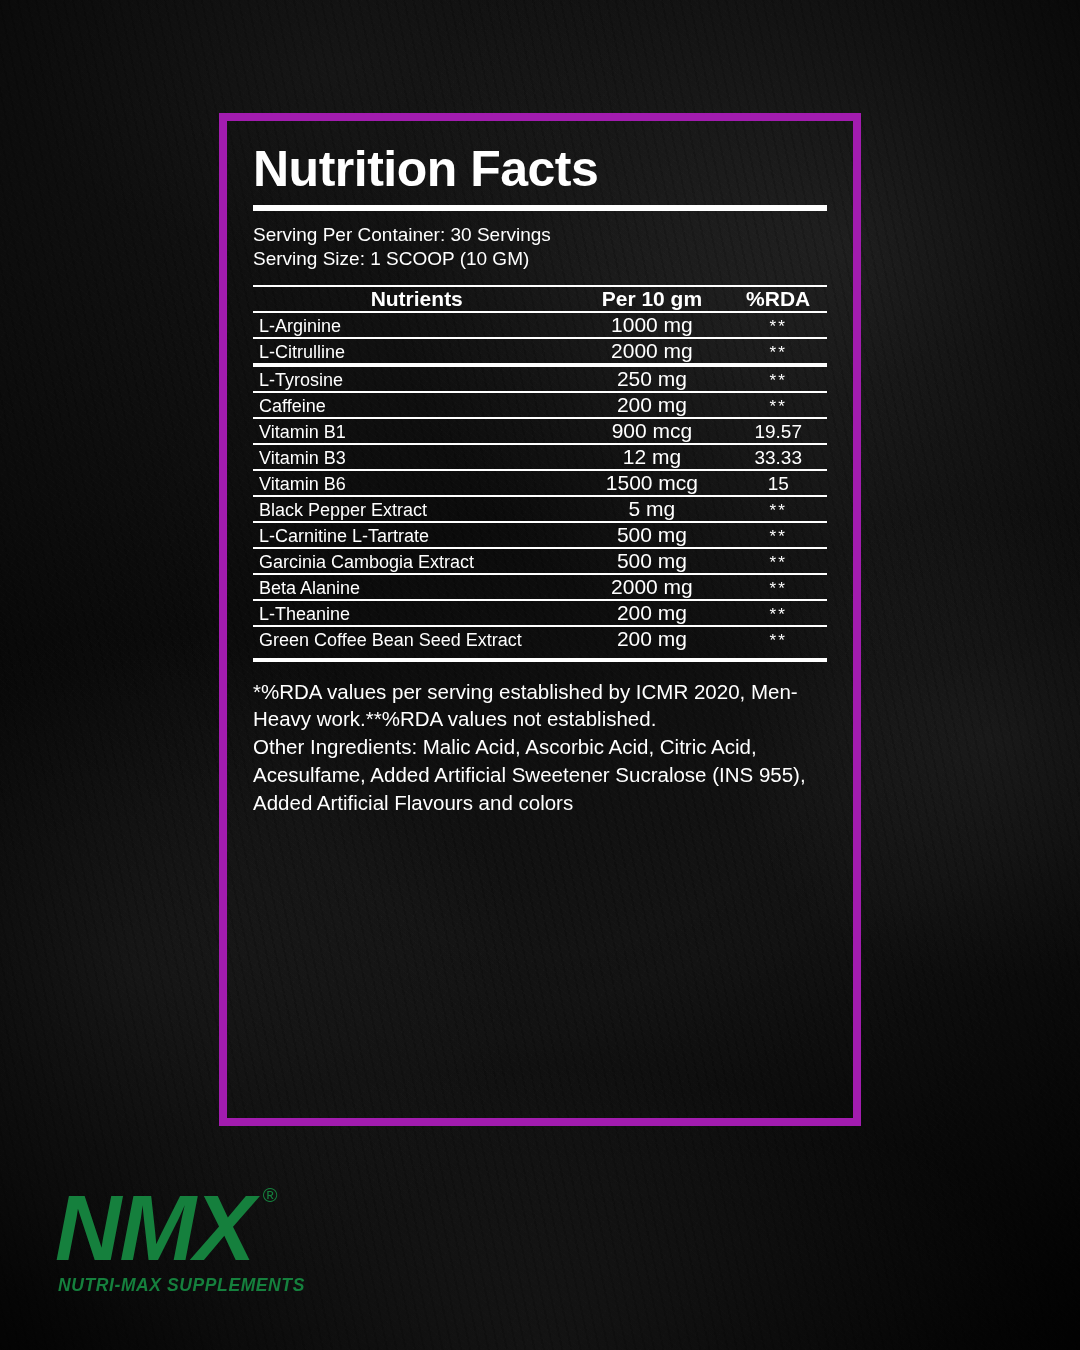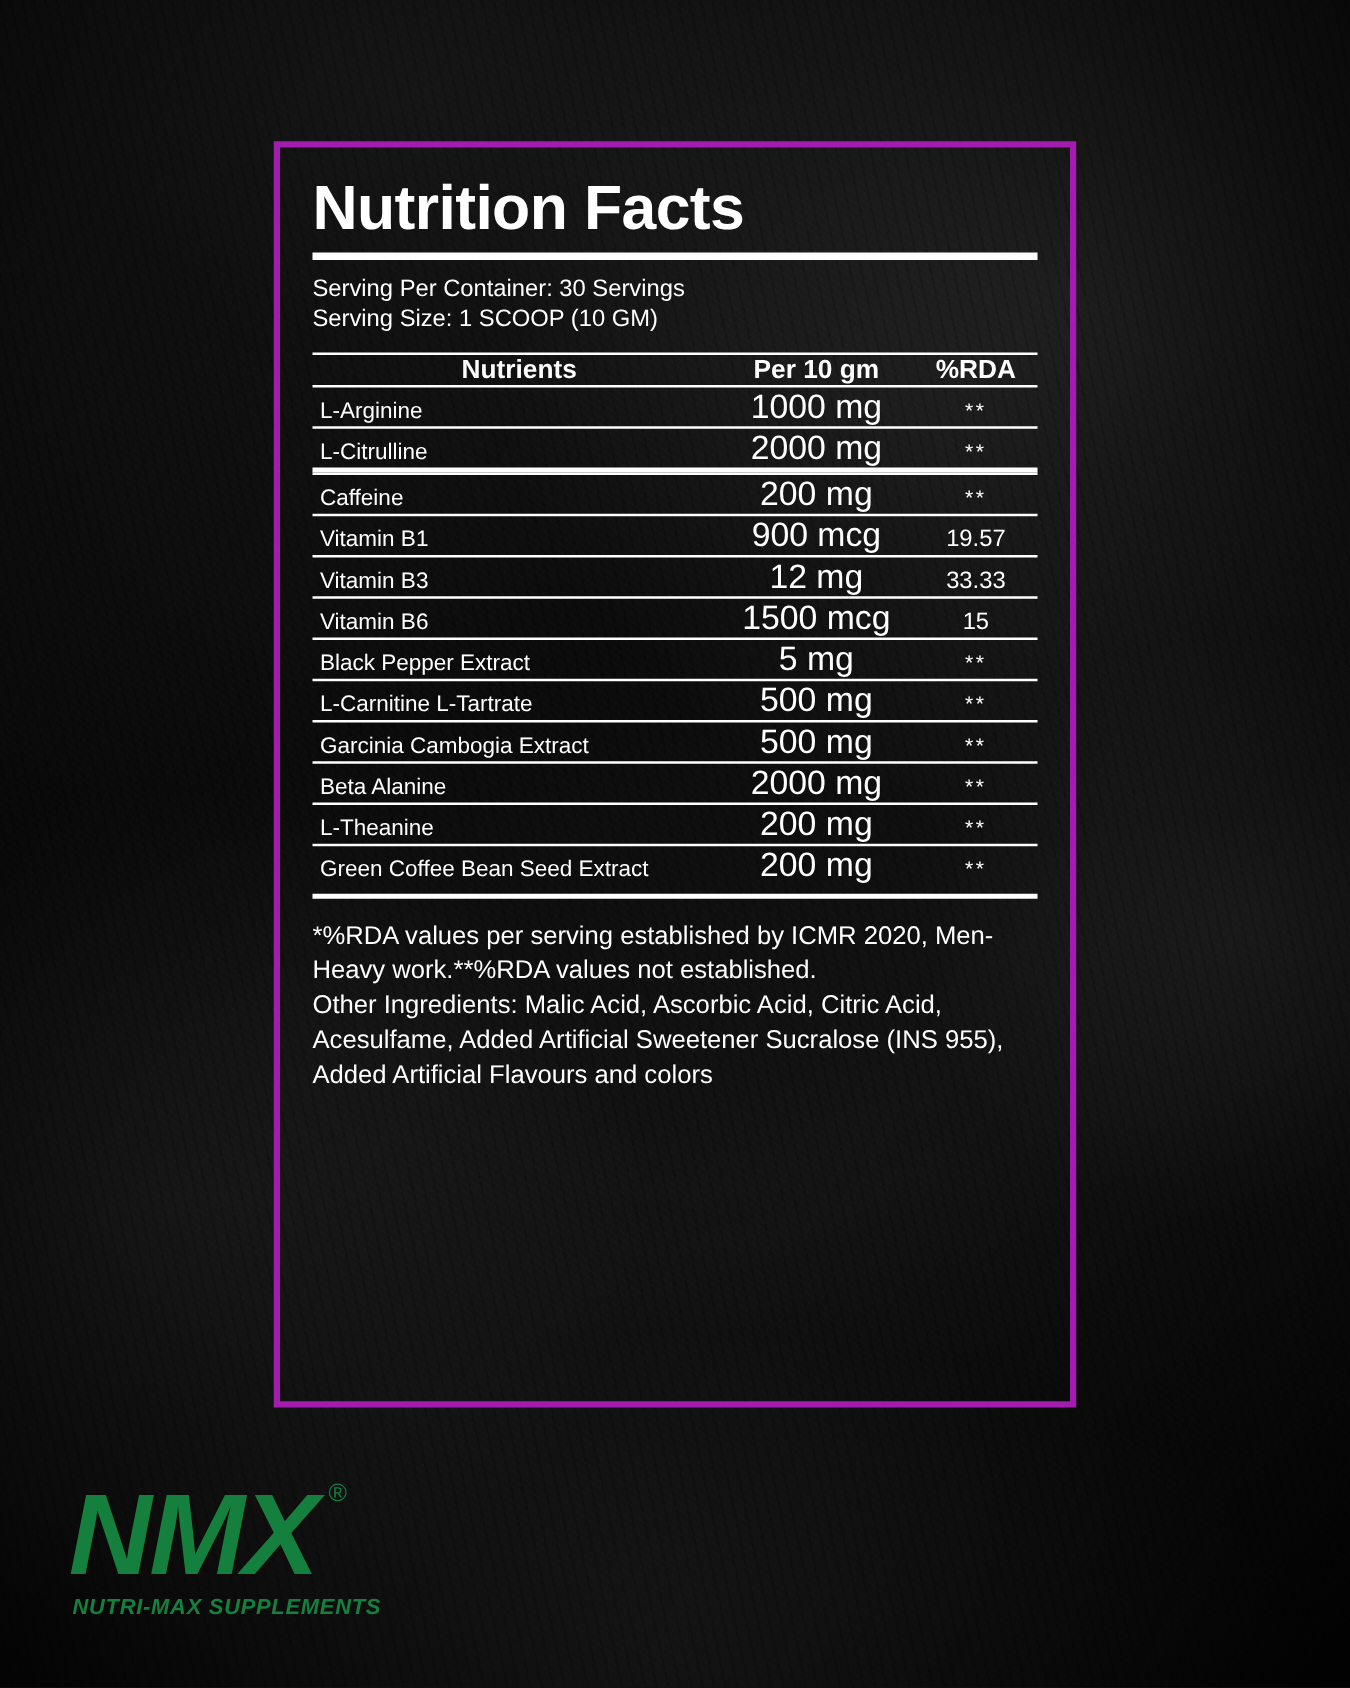--- a/index.html
+++ b/index.html
@@ -43,21 +43,21 @@
     background: radial-gradient(ellipse 80% 70% at 50% 45%, rgba(0,0,0,0) 35%, rgba(0,0,0,0.55) 85%, rgba(0,0,0,0.8) 100%);
   }
 
   
   .panel {
     position: absolute;
     left: 219px;
     top: 113px;
     width: 642px;
     height: 1013px;
-    border: 5px solid #a21caf;
+    border: 8px solid #a21caf;
     box-sizing: border-box;
     padding: 22px 26px 0 26px;
     color: #ffffff;
   }
 
   .title {
     font-size: 50px;
     font-weight: bold;
     letter-spacing: -0.5px;
     line-height: 1.05;
@@ -128,21 +128,21 @@
     margin-top: 28px;
   }
   .nut-name {
     text-align: left;
     padding-left: 6px !important;
     font-size: 18px;
     white-space: nowrap;
   }
   .nut-amt {
     text-align: center;
-    font-size: 27px;
+    font-size: 21px;
     white-space: nowrap;
   }
   .nut-rda {
     text-align: center;
     font-size: 19px;
     white-space: nowrap;
   }
   .nut-rda.stars {
     font-size: 17px;
     letter-spacing: 2px;
@@ -251,20 +251,25 @@
             <hr>
           </td>
         </tr>
 
       <tr class="rowsep">
           <td colspan="3">
             <hr>
           </td>
         </tr>
 
+      <tr class="nut-row">
+        <td class="nut-name">L-Tyrosine</td>
+        <td class="nut-amt">250 mg</td>
+        <td class="nut-rda stars">**</td>
+      </tr>
       <tr class="rowsep">
           <td colspan="3">
             <hr>
           </td>
         </tr>
 
       <tr class="nut-row">
         <td class="nut-name">Caffeine</td>
         <td class="nut-amt">200 mg</td>
         <td class="nut-rda stars">**</td>

